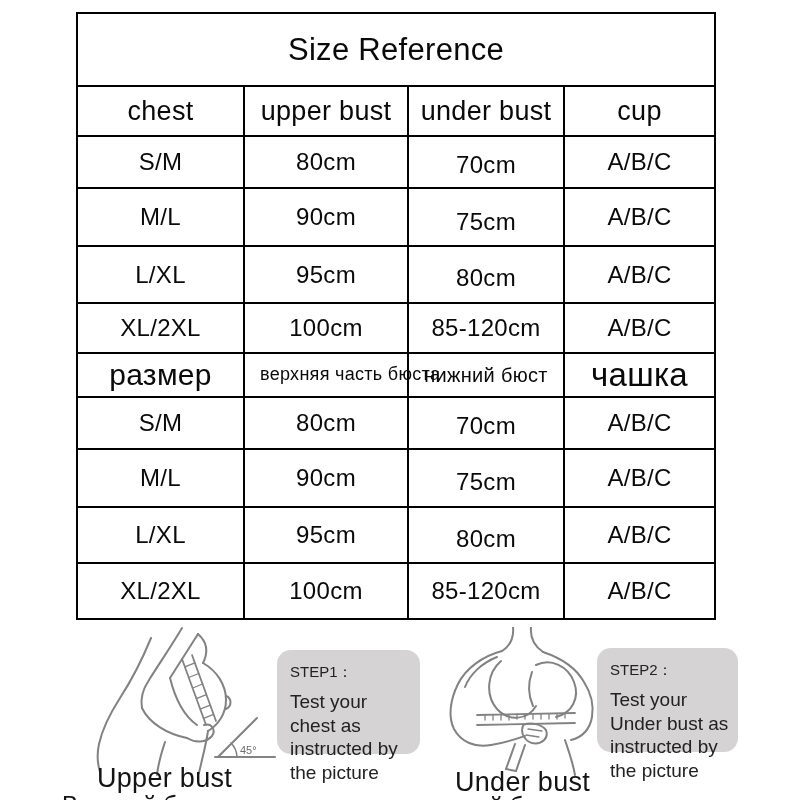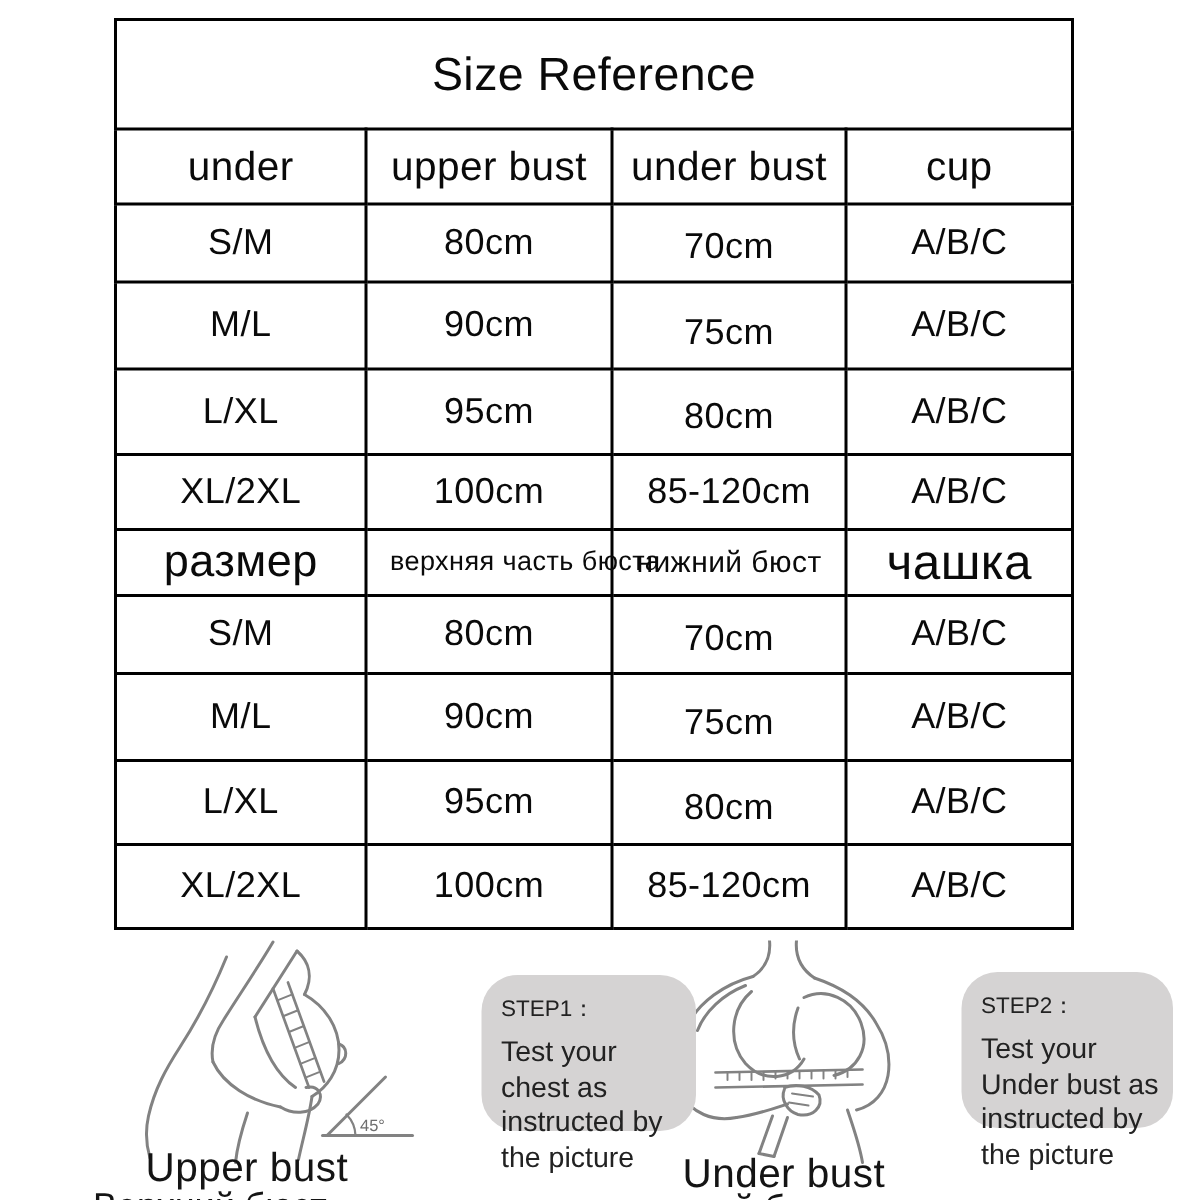--- a/index.html
+++ b/index.html
@@ -14,22 +14,22 @@
   td.title-cell{font-size:31px;white-space:pre;}
   tr.hdr-en td{font-size:27px;}
   td.c-val{font-size:24px;}
   td.ru-size{font-size:30px;}
   td.ru-upper{font-size:18px;line-height:1.08;white-space:normal;}
   td.ru-upper span{display:inline-block;max-width:132px;}
   td.ru-under{font-size:20px;}
   td.ru-cup{font-size:33px;}
 
   
-  .step-box{position:absolute;background:#d5d3d3;border-radius:24px;box-sizing:border-box;
-            padding:13px 8px 0 13px;color:#222;margin-left:44px;}
+  .step-box{position:absolute;background:#d5d3d3;border-radius:14px;box-sizing:border-box;
+            padding:13px 8px 0 13px;color:#222;}
   .step-box .step-heading{font-size:15px;margin-bottom:8px;}
   .step-box .step-body{font-size:19px;line-height:1.24;white-space:normal;}
   #step1{left:277px;top:650px;width:143px;height:104px;}
   #step2{left:597px;top:648px;width:141px;height:104px;}
 
   
   .fig{position:absolute;}
   #fig-upper{left:85px;top:626px;}
   #fig-under{left:435px;top:627px;}
   .fig-caption{position:absolute;font-size:27px;color:#141414;letter-spacing:.3px;}
@@ -49,21 +49,21 @@
       <col style="width:167px">
         <col style="width:164px">
         <col style="width:156px">
         <col style="width:151px">
     </colgroup>
     <tbody>
         <tr style="height:73px">
       <td colspan="4" class="title-cell">Size    Reference</td>
     </tr>
     <tr class="hdr-en" style="height:50px">
-      <td>under</td>
+      <td>chest</td>
       <td>upper bust</td>
       <td>under bust</td>
       <td>cup</td>
     </tr>
     <tr style="height:52px">
       <td class="c-val">S/M</td>
       <td class="c-val">80cm</td>
       <td class="c-val" style="padding-top:5px">70cm</td>
       <td class="c-val">A/B/C</td>
     </tr>

